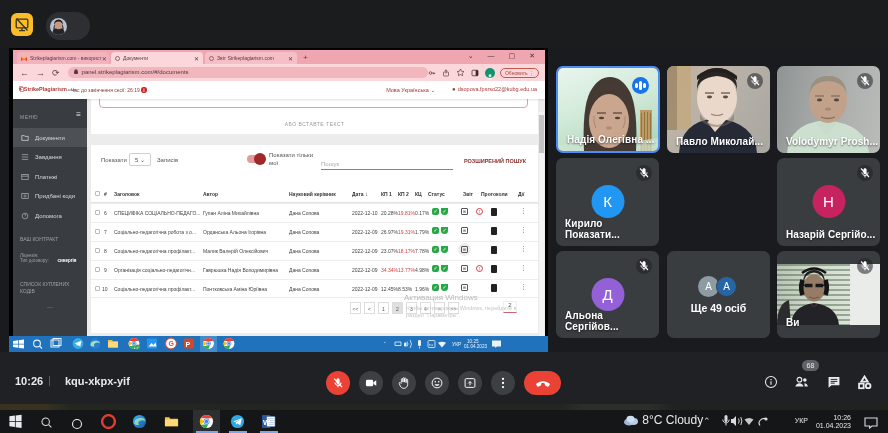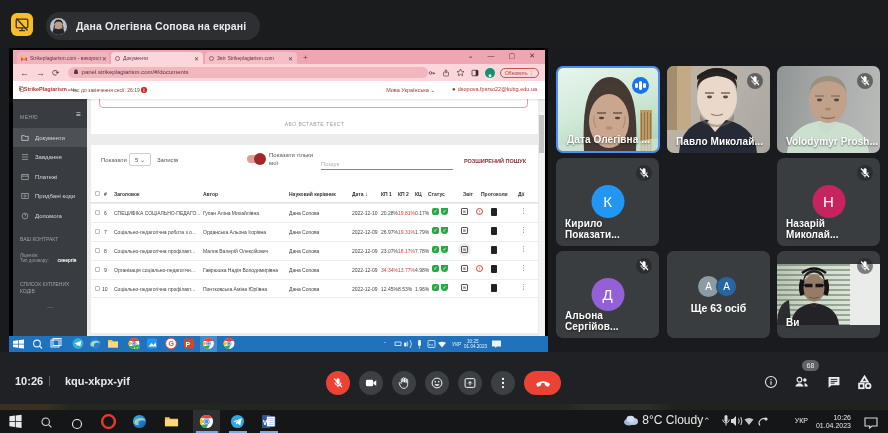--- a/index.html
+++ b/index.html
@@ -160,21 +160,20 @@
           </clipPath>
         </defs>
         <g clip-path="url(#avc)">
           <rect width="17" height="17" fill="#b9c2cc"></rect>
           <path d="M2 17 Q2 10 8.5 9.5 Q15 10 15 17z" fill="#23252a"></path>
           <ellipse cx="8.5" cy="7" rx="3.6" ry="4.2" fill="#c59b82"></ellipse>
           <path d="M4 8 Q3.6 1.5 8.5 1.5 Q13.4 1.5 13 8 Q12.6 3.6 8.5 3.4 Q4.4 3.6 4 8z" fill="#201c1d"></path>
           <path d="M4.2 7 Q3 10 3.6 13 L5 13 Q4.4 10 4.8 7zM12.8 7 Q14 10 13.4 13 L12 13 Q12.6 10 12.2 7z" fill="#231f20"></path>
         </g>
       </svg>
-      <span>Дана Олегівна Сопова на екрані</span>
     </div>
 
   <div id="desktop" class="abs">
     <div id="bwin" class="abs">
       <div id="tabstrip" class="abs">
         <div id="tab1" class="tab"><svg width="6" height="5" viewBox="0 0 8 6" style="margin-right:3px;flex:none">
               <path d="M0 6V1L4 4 8 1V6H6V3.6L4 5 2 3.6V6z" fill="#ea4335"></path>
               <path d="M0 1 1 0 4 2.5 7 0 8 1 4 4z" fill="#fbbc05" opacity=".9"></path>
             </svg>Strikeplagiarism.com - використ<span class="x">✕</span></div>
         <div id="tab2" class="tab"><span class="fav" style="background:none;border:1px solid #8d686e"></span>Документи<span class="x">✕</span></div>
@@ -346,20 +345,33 @@
                 <span style="left:198px;top:6px">Дана Сопова</span>
                 <span style="left:261px;top:6px">2022-12-09</span>
                 <span style="left:290px;top:6px">12.45%</span>
                 <span style="left:307px;top:6px">8.53%</span>
                 <span style="left:324px;top:6px">1.96%</span>
                 <span style="left:341px;top:4px"><i class="gic">✓</i><i class="gsh">✓</i></span>
                 <span style="left:370px;top:4px"><i class="zic">⊞</i></span>
                 <span style="left:400px;top:4px"><i class="doc"></i></span>
                 <span class="dots3" style="left:429px;top:3px">⋮</span>
               </div>
+            <div id="pgn" class="abs">
+              <div class="pbtn" style="left:259px">&lt;&lt;</div>
+              <div class="pbtn" style="left:273px">&lt;</div>
+              <div class="pbtn" style="left:287px">1</div>
+              <div class="pbtn on" style="left:301px">2</div>
+              <div class="pbtn" style="left:315px">3</div>
+              <div class="pbtn" style="left:329px">4</div>
+              <div class="pbtn" style="left:343px">&gt;</div>
+              <div class="pbtn" style="left:357px">&gt;&gt;</div>
+              <div id="wm1" class="abs">Активация Windows</div>
+              <div id="wm2" class="abs">Чтобы активировать Windows, перейдите в<br>раздел "Параметры".</div>
+              <div id="goin" class="abs">2</div>
+            </div>
           </div>
         </div>
         <div id="pscroll" class="abs">
             <div id="pthumb" class="abs"></div>
           </div>
       </div>
     </div>
     <div id="btask" class="abs">
       <svg width="539" height="16" viewBox="0 0 539 16">
         <g>
@@ -442,21 +454,21 @@
       <ellipse cx="59.5" cy="50" rx="2.6" ry="1.3" fill="#4f4038"></ellipse>
       <ellipse cx="51" cy="60" rx="3.2" ry="1.7" fill="#b08f78"></ellipse>
       <path d="M44 69 Q51 72 58 69" stroke="#8d6c58" stroke-width="1.5" fill="none"></path>
       <path d="M38 60 Q35 54 36 48M65 60 Q68 54 67 48" stroke="#a98970" stroke-width="1" fill="none"></path>
     </svg>
     <div style="position:absolute;top:9px;right:9px;width:17px;height:17px;border-radius:50%;background:#1a73e8;display:flex;align-items:center;justify-content:center;gap:1.5px;">
       <i style="width:2.5px;height:5px;background:#fff;border-radius:2px"></i>
         <i style="width:2.5px;height:9px;background:#fff;border-radius:2px"></i>
         <i style="width:2.5px;height:5px;background:#fff;border-radius:2px"></i>
     </div>
-    <div class="nm">Дата Олегівна ...</div>
+    <div class="nm">Надія Олегівна ...</div>
   </div>
   <div class="tile" style="left:777px;top:66px;">
     <div style="position:absolute;inset:0;background:linear-gradient(100deg,#8f9494 0%,#a5a8a6 40%,#b9bcb9 100%);"></div>
     <svg style="position:absolute;inset:0" width="103" height="87" viewBox="0 0 103 87">
       <path d="M10 87 Q12 58 48 54 Q90 58 92 87z" fill="#cde0d0"></path>
       <path d="M40 58 L50 70 L60 57 L52 52z" fill="#c8dccb"></path>
       <ellipse cx="51" cy="34" rx="19" ry="23" fill="#c1a18a"></ellipse>
       <path d="M32 30 Q33 10 51 10 Q69 10 70 30 Q68 16 51 15 Q34 16 32 30z" fill="#99907f"></path>
       <path d="M38 30h9M54 30h9" stroke="#8a7765" stroke-width="1.4"></path>
       <ellipse cx="42.5" cy="34" rx="2.6" ry="1.4" fill="#54463c"></ellipse>
@@ -508,37 +520,37 @@
     <div class="nm">Кирило Показати...</div>
   </div>
   <div class="tile" style="left:777px;top:158px;height:88px;">
     <div class="avC" style="background:#c62360">Н</div>
     <div class="mic"><svg width="16" height="16" viewBox="0 0 16 16">
           <path d="M8 3.2c-.9 0-1.6.7-1.6 1.6v2.7c0 .9.7 1.6 1.6 1.6s1.6-.7 1.6-1.6V4.8C9.6 3.9 8.9 3.2 8 3.2z" fill="#fff"></path>
           <path d="M11 7.4c0 1.7-1.3 3-3 3s-3-1.3-3-3" stroke="#fff" stroke-width="1" fill="none"></path>
           <path d="M8 10.4v2" stroke="#fff" stroke-width="1"></path>
           <path d="M4 3.5 L12 12" stroke="#fff" stroke-width="1.1"></path>
         </svg></div>
-    <div class="nm">Назарій Миколай...</div>
+    <div class="nm">Назарій Сергійо...</div>
   </div>
 
   <div class="tile" style="left:556px;top:251px;">
     <div class="avC" style="background:#9360d8">Д</div>
     <div class="mic"><svg width="16" height="16" viewBox="0 0 16 16">
           <path d="M8 3.2c-.9 0-1.6.7-1.6 1.6v2.7c0 .9.7 1.6 1.6 1.6s1.6-.7 1.6-1.6V4.8C9.6 3.9 8.9 3.2 8 3.2z" fill="#fff"></path>
           <path d="M11 7.4c0 1.7-1.3 3-3 3s-3-1.3-3-3" stroke="#fff" stroke-width="1" fill="none"></path>
           <path d="M8 10.4v2" stroke="#fff" stroke-width="1"></path>
           <path d="M4 3.5 L12 12" stroke="#fff" stroke-width="1.1"></path>
         </svg></div>
     <div class="nm">Альона Сергійов...</div>
   </div>
   <div class="tile" style="left:667px;top:251px;">
     <div style="position:absolute;left:31px;top:25px;width:21px;height:21px;border-radius:50%;background:#8d9ba3;color:#fff;font-size:10px;display:flex;align-items:center;justify-content:center;">А</div>
     <div style="position:absolute;left:49px;top:25px;width:21px;height:21px;border-radius:50%;background:#2666a5;color:#fff;font-size:10px;display:flex;align-items:center;justify-content:center;border:1px solid #3a3d40;">А</div>
-    <div style="position:absolute;left:0;top:51px;width:103px;text-align:center;color:#fff;font-size:10.5px;font-weight:700;">Ще 63 осіб</div>
+    <div style="position:absolute;left:0;top:51px;width:103px;text-align:center;color:#fff;font-size:10.5px;font-weight:700;">Ще 49 осіб</div>
   </div>
   <div class="tile" style="left:777px;top:251px;">
     <div style="position:absolute;left:0;top:13px;width:103px;height:61px;background:linear-gradient(90deg,#b8c4b4 0%,#cdd8c8 30%,#d8e2d4 60%,#e4e9e2 100%);overflow:hidden;">
       <div style="position:absolute;inset:0;background:repeating-linear-gradient(180deg,rgba(70,90,70,.45) 0 2px,rgba(255,255,255,0) 2px 5px);"></div>
       <div style="position:absolute;right:0;top:0;width:30px;height:61px;background:#e9ece8;"></div>
       <svg style="position:absolute;left:0;top:0" width="103" height="61" viewBox="0 0 103 61">
         <path d="M0 61 Q0 40 12 36 L14 61z" fill="#2b2c2e"></path>
         <path d="M14 61 Q15 42 37 39 Q60 42 62 61z" fill="#232327"></path>
         <ellipse cx="37" cy="24" rx="11" ry="13.5" fill="#967c66"></ellipse>
         <path d="M26 20 Q26 6 37 6 Q48 6 48 20 Q46 9 37 8.5 Q28 9 26 20z" fill="#241f1c"></path>

